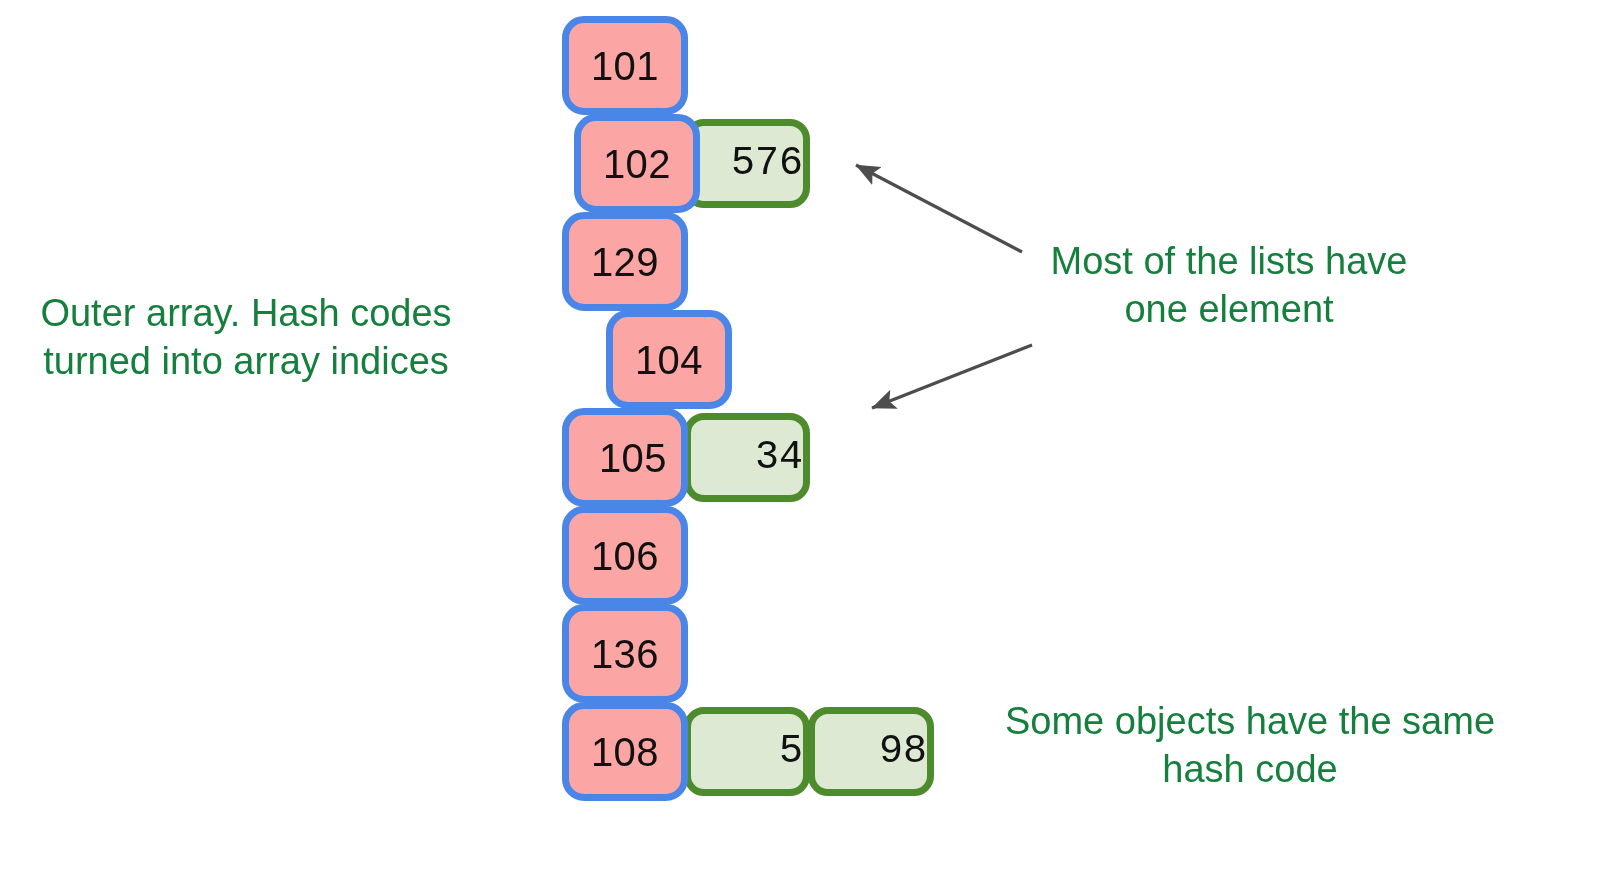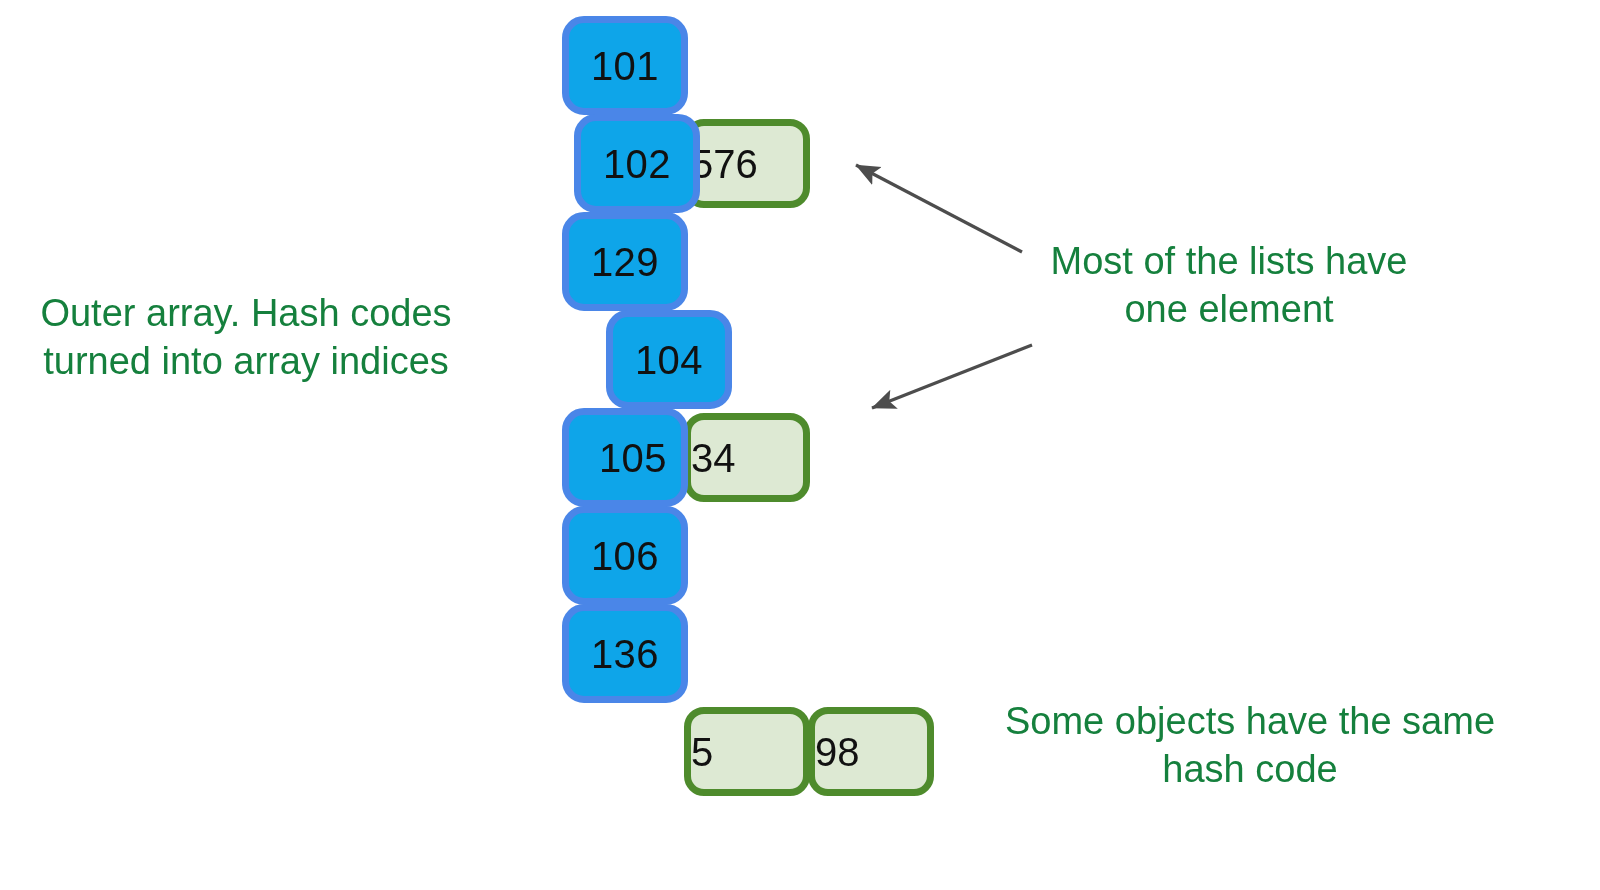--- a/index.html
+++ b/index.html
@@ -23,21 +23,21 @@
   }
 
   
   .slot {
     position: absolute;
     width: 126px;
     height: 99px;
     box-sizing: border-box;
     border: 7px solid #4a86e8;
     border-radius: 22px;
-    background: #0ea5e9;
+    background: #fca5a5;
     display: flex;
     align-items: center;
     justify-content: center;
     z-index: 3;
   }
   .slot-label {
     font-size: 40px;
     color: #111111;
     letter-spacing: 0.5px;
     line-height: 1;
@@ -46,22 +46,23 @@
   
   .bucket {
     position: absolute;
     height: 89px;
     box-sizing: border-box;
     border: 7px solid #4e8b2c;
     border-radius: 20px;
     background: #dde9d3;
     display: flex;
     align-items: center;
-    justify-content: flex-start;
+    justify-content: flex-end;
     z-index: 2;
+    font-family: Liberation Mono, monospace;
   }
   .bucket-label {
     font-size: 40px;
     color: #111111;
     line-height: 1;
   }
 
   
   .note {
     position: absolute;
@@ -112,20 +113,23 @@
   </div>
 
   <div class="slot" id="slot-5" style="left:562px; top:506px;">
     <span class="slot-label">106</span>
   </div>
 
   <div class="slot" id="slot-6" style="left:562px; top:604px;">
     <span class="slot-label">136</span>
   </div>
 
+  <div class="slot" id="slot-7" style="left:562px; top:702px;">
+    <span class="slot-label">108</span>
+  </div>
 
   <div class="bucket" style="left:684px; top:119px; width:126px;">
     <span class="bucket-label">576</span>
   </div>
 
   <div class="bucket" style="left:684px; top:413px; width:126px;">
     <span class="bucket-label">34</span>
   </div>
 
   <div class="bucket" style="left:684px; top:707px; width:126px;">

